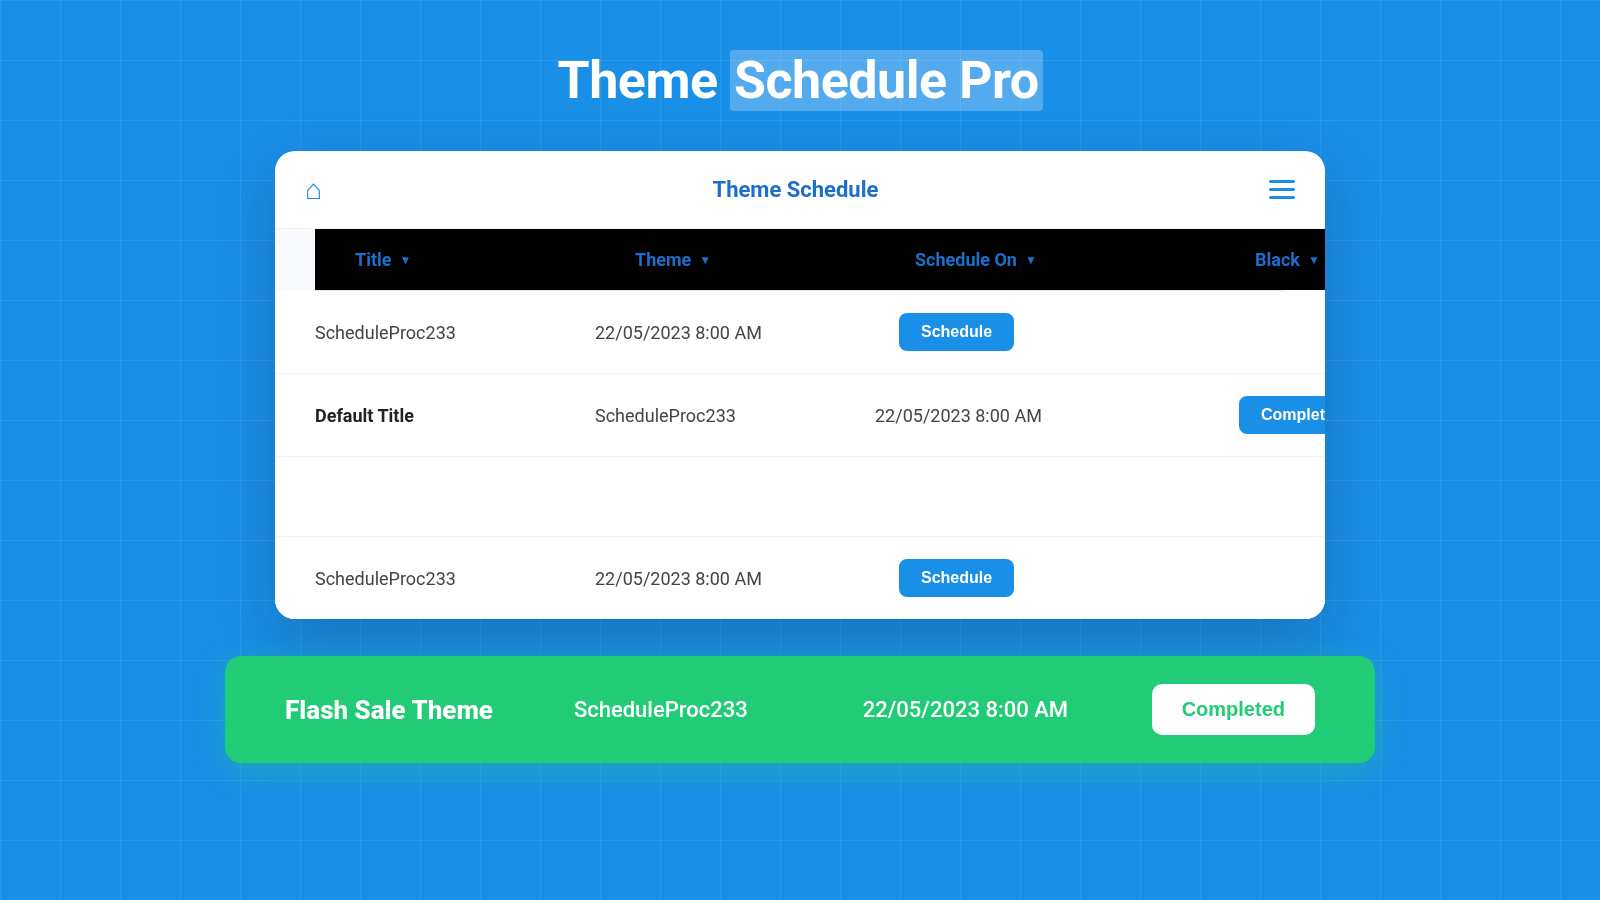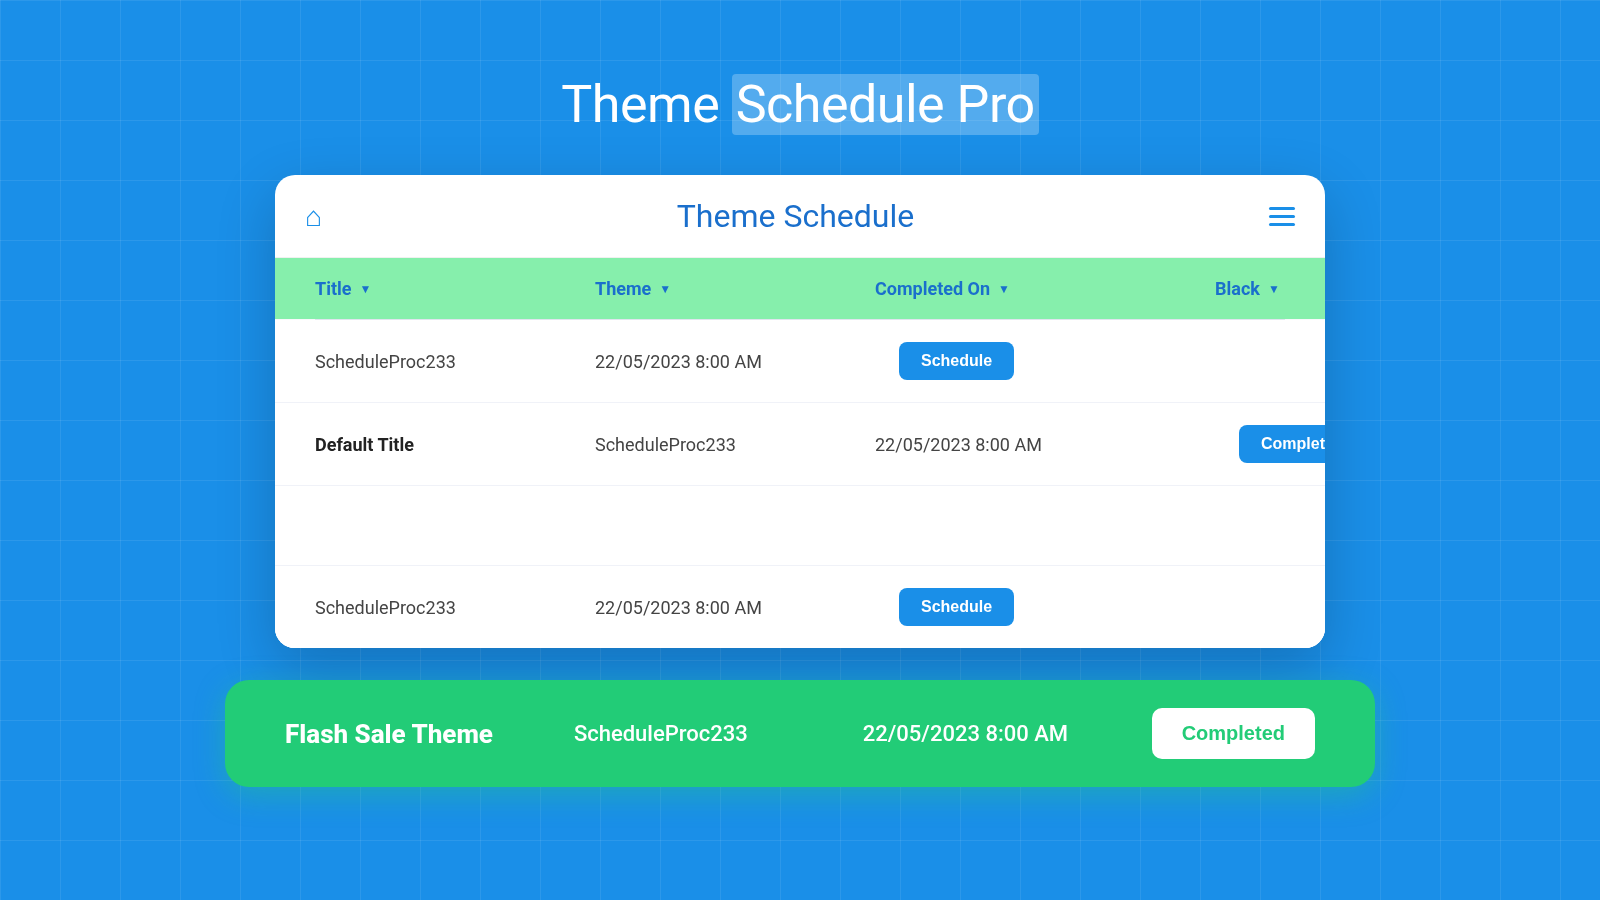--- a/index.html
+++ b/index.html
@@ -25,22 +25,22 @@
       background-image:
         linear-gradient(rgba(255,255,255,0.08) 1px, transparent 1px),
         linear-gradient(90deg, rgba(255,255,255,0.08) 1px, transparent 1px);
       background-size: 60px 60px;
       pointer-events: none;
     }
 
     .page-title {
       color: white;
       font-size: 52px;
-      font-weight: 400;
-      margin-top: 74px;
+      font-weight: 700;
+      margin-top: 50px;
       margin-bottom: 40px;
       position: relative;
       z-index: 1;
       letter-spacing: -0.5px;
     }
 
     .page-title span {
       background: rgba(255,255,255,0.25);
       border-radius: 4px;
       padding: 0 4px;
@@ -69,22 +69,22 @@
       border-bottom: 1px solid #f0f0f0;
     }
 
     .home-icon {
       color: #1a8fe8;
       font-size: 28px;
     }
 
     .card-title {
       color: #1a6fcc;
-      font-size: 32px;
-      font-weight: 400;
+      font-size: 22px;
+      font-weight: 700;
     }
 
     .menu-icon {
       display: flex;
       flex-direction: column;
       gap: 5px;
       cursor: pointer;
     }
 
     .menu-icon span {
@@ -99,21 +99,22 @@
     .table-area {
       background: #f8f9fc;
       padding: 0;
     }
 
     
     .table-headers {
       display: grid;
       grid-template-columns: 280px 280px 340px 200px;
       padding: 20px 40px;
-      background: #86efac;
+      background: #000000;
+      margin-left: 40px;
     }
 
     .col-header {
       display: flex;
       align-items: center;
       gap: 8px;
       color: #1a6fcc;
       font-size: 18px;
       font-weight: 700;
     }
@@ -191,21 +192,21 @@
       cursor: pointer;
     }
 
     
     .flash-row {
       position: absolute;
       left: -50px;
       right: -50px;
       top: 505px;
       background: #22cc77;
-      border-radius: 24px;
+      border-radius: 16px;
       display: grid;
       grid-template-columns: 1fr 1fr 1fr auto;
       align-items: center;
       padding: 28px 60px;
       z-index: 10;
       box-shadow: 0 8px 30px rgba(34,204,119,0.4);
     }
 
     .flash-cell-title {
       font-size: 26px;
@@ -270,21 +271,21 @@
       <div class="table-headers">
         <div class="col-header">
           <span>Title</span>
           <span class="chevron">▼</span>
         </div>
         <div class="col-header">
           <span>Theme</span>
           <span class="chevron">▼</span>
         </div>
         <div class="col-header">
-          <span>Completed On</span>
+          <span>Schedule On</span>
           <span class="chevron">▼</span>
         </div>
         <div class="col-header">
           <span>Black</span>
           <span class="chevron">▼</span>
         </div>
       </div>
 
       <div class="table-divider"></div>
 

